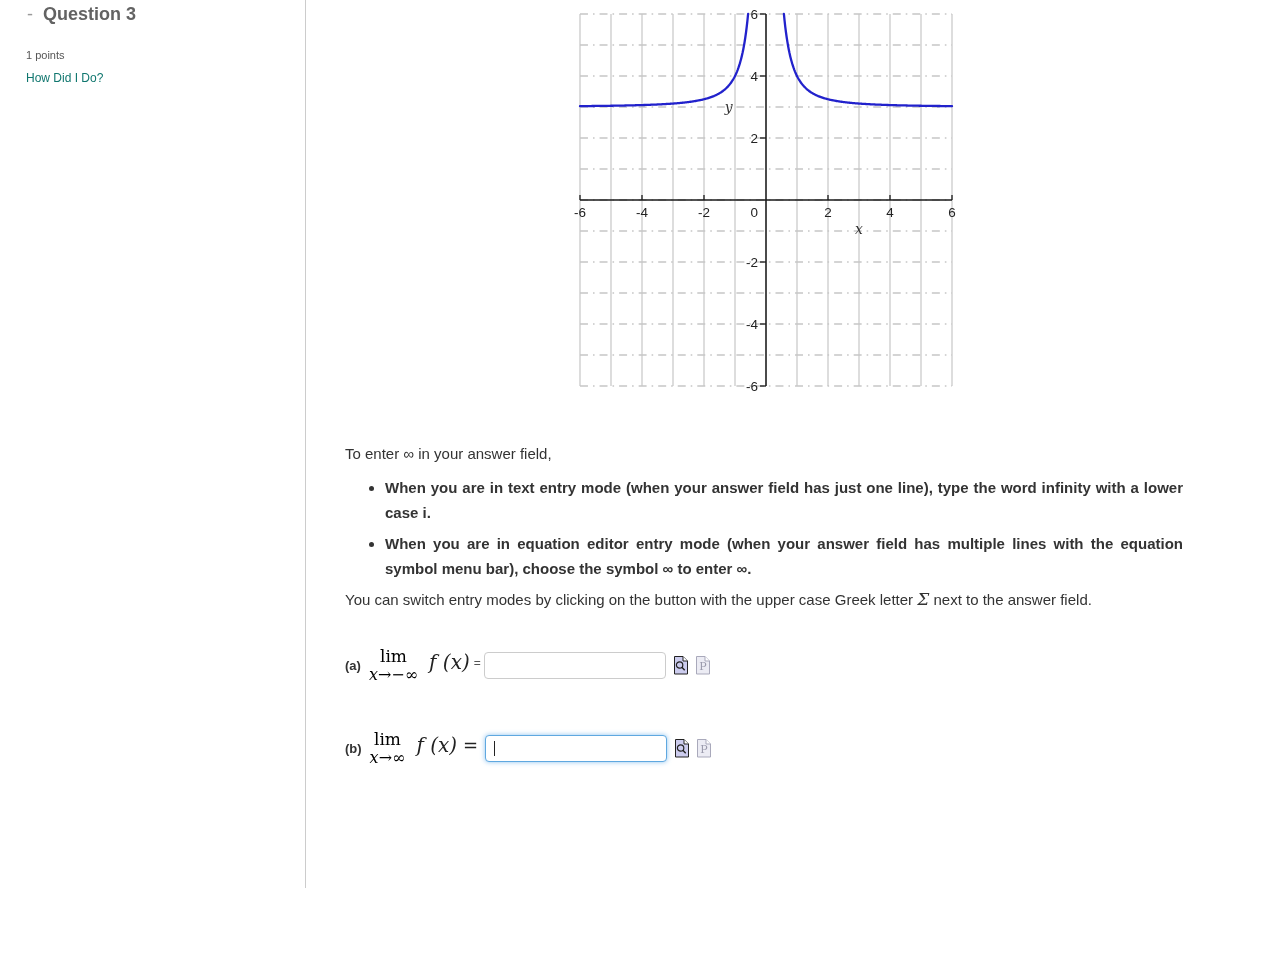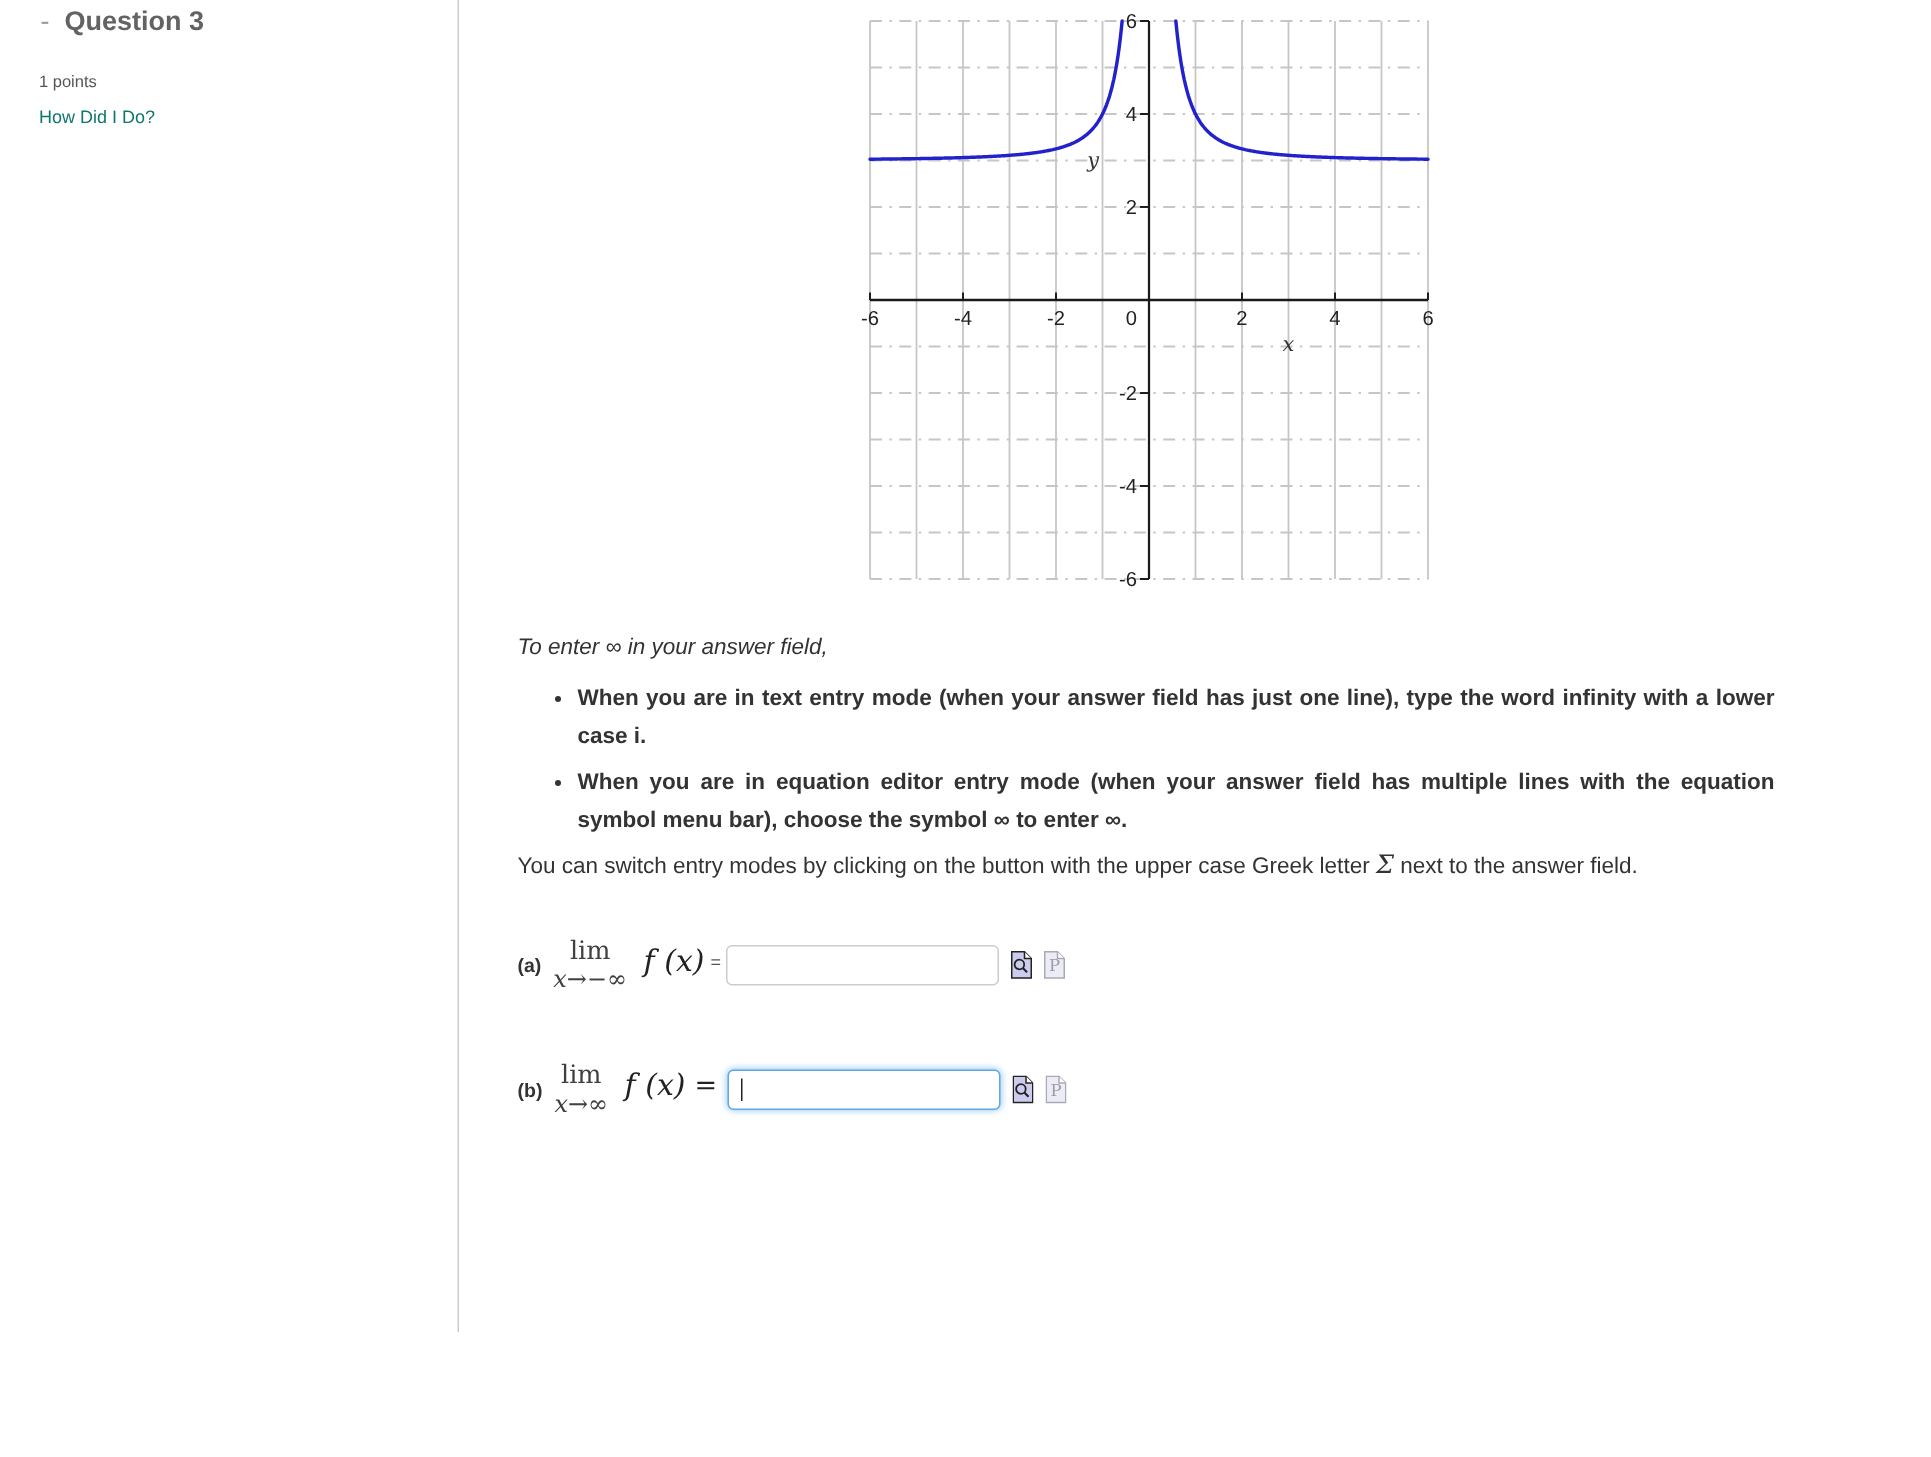--- a/index.html
+++ b/index.html
@@ -17,31 +17,31 @@
   .hdid-link { display:inline-block; margin:10px 16px 0 26px; font-size:12px; color:#0f766e; text-decoration:none; cursor:pointer; }
   .divider { position:absolute; left:305px; top:0; width:1px; height:888px; background:#cccccc; }
 
   
   .content { position:absolute; left:345px; top:0; width:838px; font-size:15px; line-height:24px; }
   .graph-wrap { margin:13px 0 0 233px; width:376px; height:375px; }
   svg.chart { display:block; overflow:visible; }
 
   .given-para { margin:52px 0 0 0; }
   .math-inline { font-family:"DejaVu Serif", serif; font-style:italic; font-size:17px; }
-  .to-enter-para { margin:32px 0 0 0;font-style:italic; }
+  .to-enter-para { margin:54px 0 0 0; }
   ul.notes { margin:9px 0 0 0; padding:0 0 0 40px;font-weight:bold; }
   ul.notes li { margin:0 0 6px 0; text-align:justify; line-height:25px; }
   .switch-para { margin:3px 0 0 0; text-align:justify; line-height:25px; }
   .sigma { font-family:"DejaVu Serif", serif; font-style:italic; font-size:17px; }
 
   
   .answer-row { display:flex; align-items:center; margin-top:36px; }
   .answer-row.row-b { margin-top:48px; }
   .qlabel { font-weight:bold; font-size:13px; margin-right:8px; align-self:center; }
-  .lim-block { display:inline-flex; flex-direction:column; align-items:center; font-family:"DejaVu Serif", serif; line-height:1; color:#404040; }
+  .lim-block { display:inline-flex; flex-direction:column; align-items:center; font-family:"DejaVu Serif", serif; line-height:1; color:#000000; }
   .lim-top { font-size:17px; }
   .lim-sub { font-size:16px; font-style:italic; margin-top:2px; }
   .fx { font-family:"DejaVu Serif", serif; font-style:italic; font-size:20px; margin:0 4px 0 11px; position:relative; top:-4px; color:#222; }
   .eq-a { font-size:12px; color:#555; margin:0 3px 0 0; position:relative; top:-3px; }
   .eq-b { font-family:"DejaVu Serif", serif; font-size:18px; margin:0 7px 0 2px; position:relative; top:-3px; color:#222; }
   .input-wrap { position:relative; display:inline-block; }
   .ans-input { width:182px; height:27px; box-sizing:border-box; border:1px solid #cccccc; border-radius:4px; outline:none; font-size:14px; padding:0 7px; background:#fff; }
   .ans-input.focused { border-color:#5fa8e0; box-shadow:0 0 5px rgba(102,175,233,0.75); }
   .caret { position:absolute; left:9px; top:6px; width:1px; height:15px; background:#222; }
   .icon-btn { display:inline-flex; background:none; border:none; padding:0; margin-left:8px; cursor:pointer; align-items:center; }

